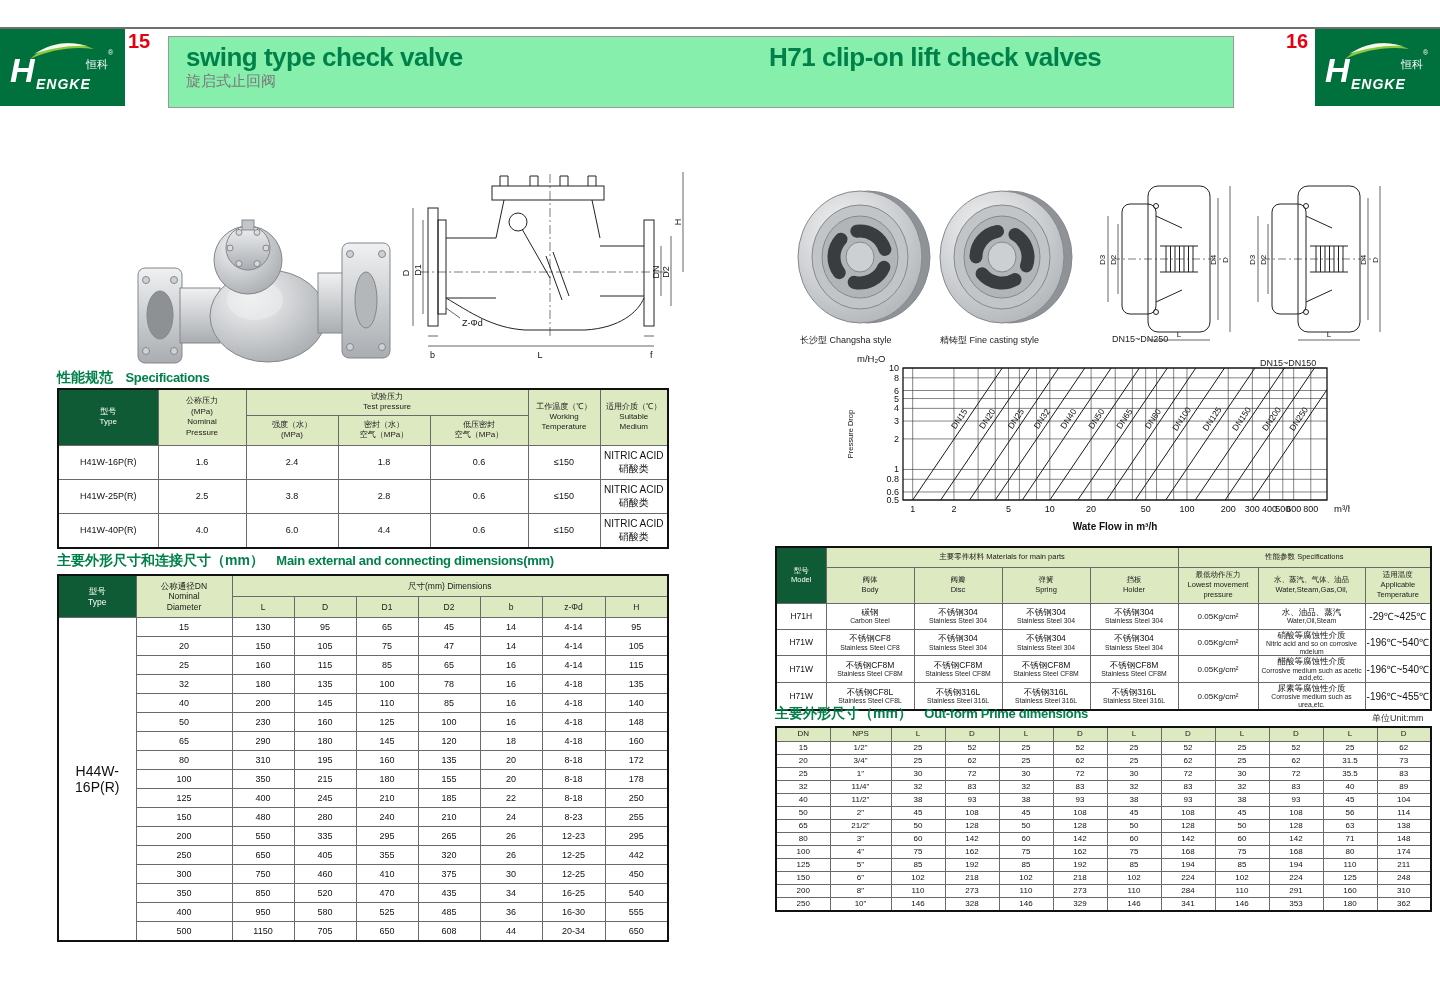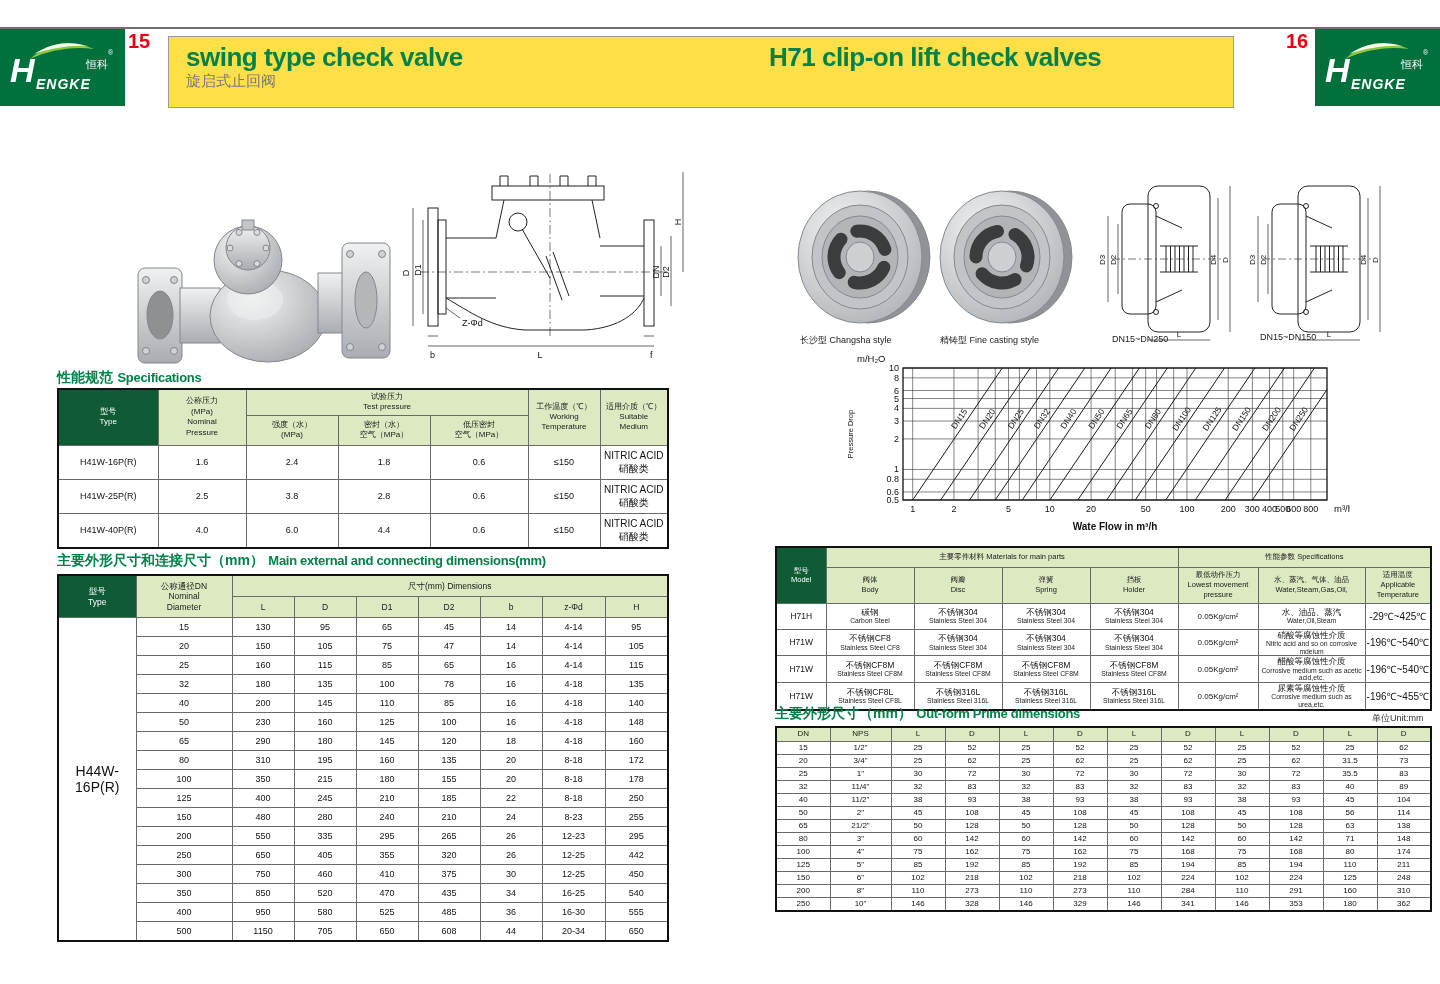--- a/index.html
+++ b/index.html
@@ -6,27 +6,27 @@
   #page{position:relative;width:1440px;height:984px;background:#ffffff;
         font-family:"Liberation Sans",sans-serif;overflow:hidden;color:#111}
   .abs{position:absolute}
   .toprule{left:0;top:27px;width:1440px;height:2px;background:#6f6f6f}
   .logo-box{top:29px;width:125px;height:77px;background:#00713d}
   .logo-h{position:absolute;left:10px;top:24px;color:#fff;font-weight:bold;font-style:italic;font-size:34px;line-height:1}
   .logo-engke{position:absolute;left:36px;top:47px;color:#fff;font-weight:bold;font-style:italic;font-size:14px;letter-spacing:1px}
   .logo-zh{position:absolute;left:86px;top:28px;color:#fff;font-size:11px}
   .logo-reg{position:absolute;left:108px;top:20px;color:#fff;font-size:7px}
   .pagenum{top:30px;color:#e60012;font-weight:bold;font-size:20px}
-  .title-box{left:168px;top:36px;width:1064px;height:70px;background:#fde047;border:1px solid #9a9a9a}
+  .title-box{left:168px;top:36px;width:1064px;height:70px;background:#86efac;border:1px solid #9a9a9a}
   .title-grp{position:absolute;top:7px}
   .title-en{color:#00814a;font-weight:bold;font-size:26px;line-height:1.05;letter-spacing:-0.5px}
   .title-zh{color:#7a7a7a;font-size:15px;margin-top:1px}
   .sec-head{white-space:nowrap}
   .sh-zh{color:#00814a;font-weight:bold;font-size:14px}
-  .sh-en{color:#00814a;font-weight:bold;font-size:13px;letter-spacing:-0.3px}
+  .sh-en{color:#00814a;font-weight:bold;font-size:13px;margin-left:8px;letter-spacing:-0.3px}
   .unit-label{font-size:9px;color:#333}
   .cap{font-size:9px;color:#222;white-space:nowrap}
 
   table.tbl{border-collapse:collapse;table-layout:fixed;background:#fff;border:2px solid #111}
   .tbl th,.tbl td{border:1px solid #6a6a6a;font-weight:normal;text-align:center;
                   vertical-align:middle;padding:0 1px;white-space:pre-line;overflow:hidden}
   .tbl th.dk{background:#0e5b36;color:#fff}
   .tbl th.lt{background:#dde9c0;color:#1a1a1a}
 
   #spec-table{width:610px;font-size:9px}
@@ -564,21 +564,21 @@
         <text x="0" y="0" transform="translate(34 84) rotate(-90)" text-anchor="middle">D2</text>
         <text x="0" y="0" transform="translate(134 84) rotate(-90)" text-anchor="middle">D4</text>
         <text x="0" y="0" transform="translate(146 84) rotate(-90)" text-anchor="middle">D</text>
         <text x="97" y="161" text-anchor="middle">L</text>
       </g>
     </svg>
 
   <div class="abs cap" style="left:800px;top:334px">长沙型 Changsha style</div>
   <div class="abs cap" style="left:940px;top:334px">精铸型 Fine casting style</div>
   <div class="abs cap" style="left:1112px;top:334px">DN15~DN250</div>
-  <div class="abs cap" style="left:1260px;top:332px">DN15~DN150</div>
+  <div class="abs cap" style="left:1260px;top:358px">DN15~DN150</div>
 
   <svg id="flow-chart" class="abs" style="left:845px;top:352px" width="505" height="195" viewBox="0 0 505 195">
       <g stroke="#333" stroke-width="0.6">
         <line x1="67.67936550367399" y1="16" x2="67.67936550367399" y2="148"></line>
         <line x1="108.96209440924851" y1="16" x2="108.96209440924851" y2="148"></line>
         <line x1="133.11094274644694" y1="16" x2="133.11094274644694" y2="148"></line>
         <line x1="150.244823314823" y1="16" x2="150.244823314823" y2="148"></line>
         <line x1="163.53489358314607" y1="16" x2="163.53489358314607" y2="148"></line>
         <line x1="174.39367165202145" y1="16" x2="174.39367165202145" y2="148"></line>
         <line x1="191.52755222039752" y1="16" x2="191.52755222039752" y2="148"></line>

